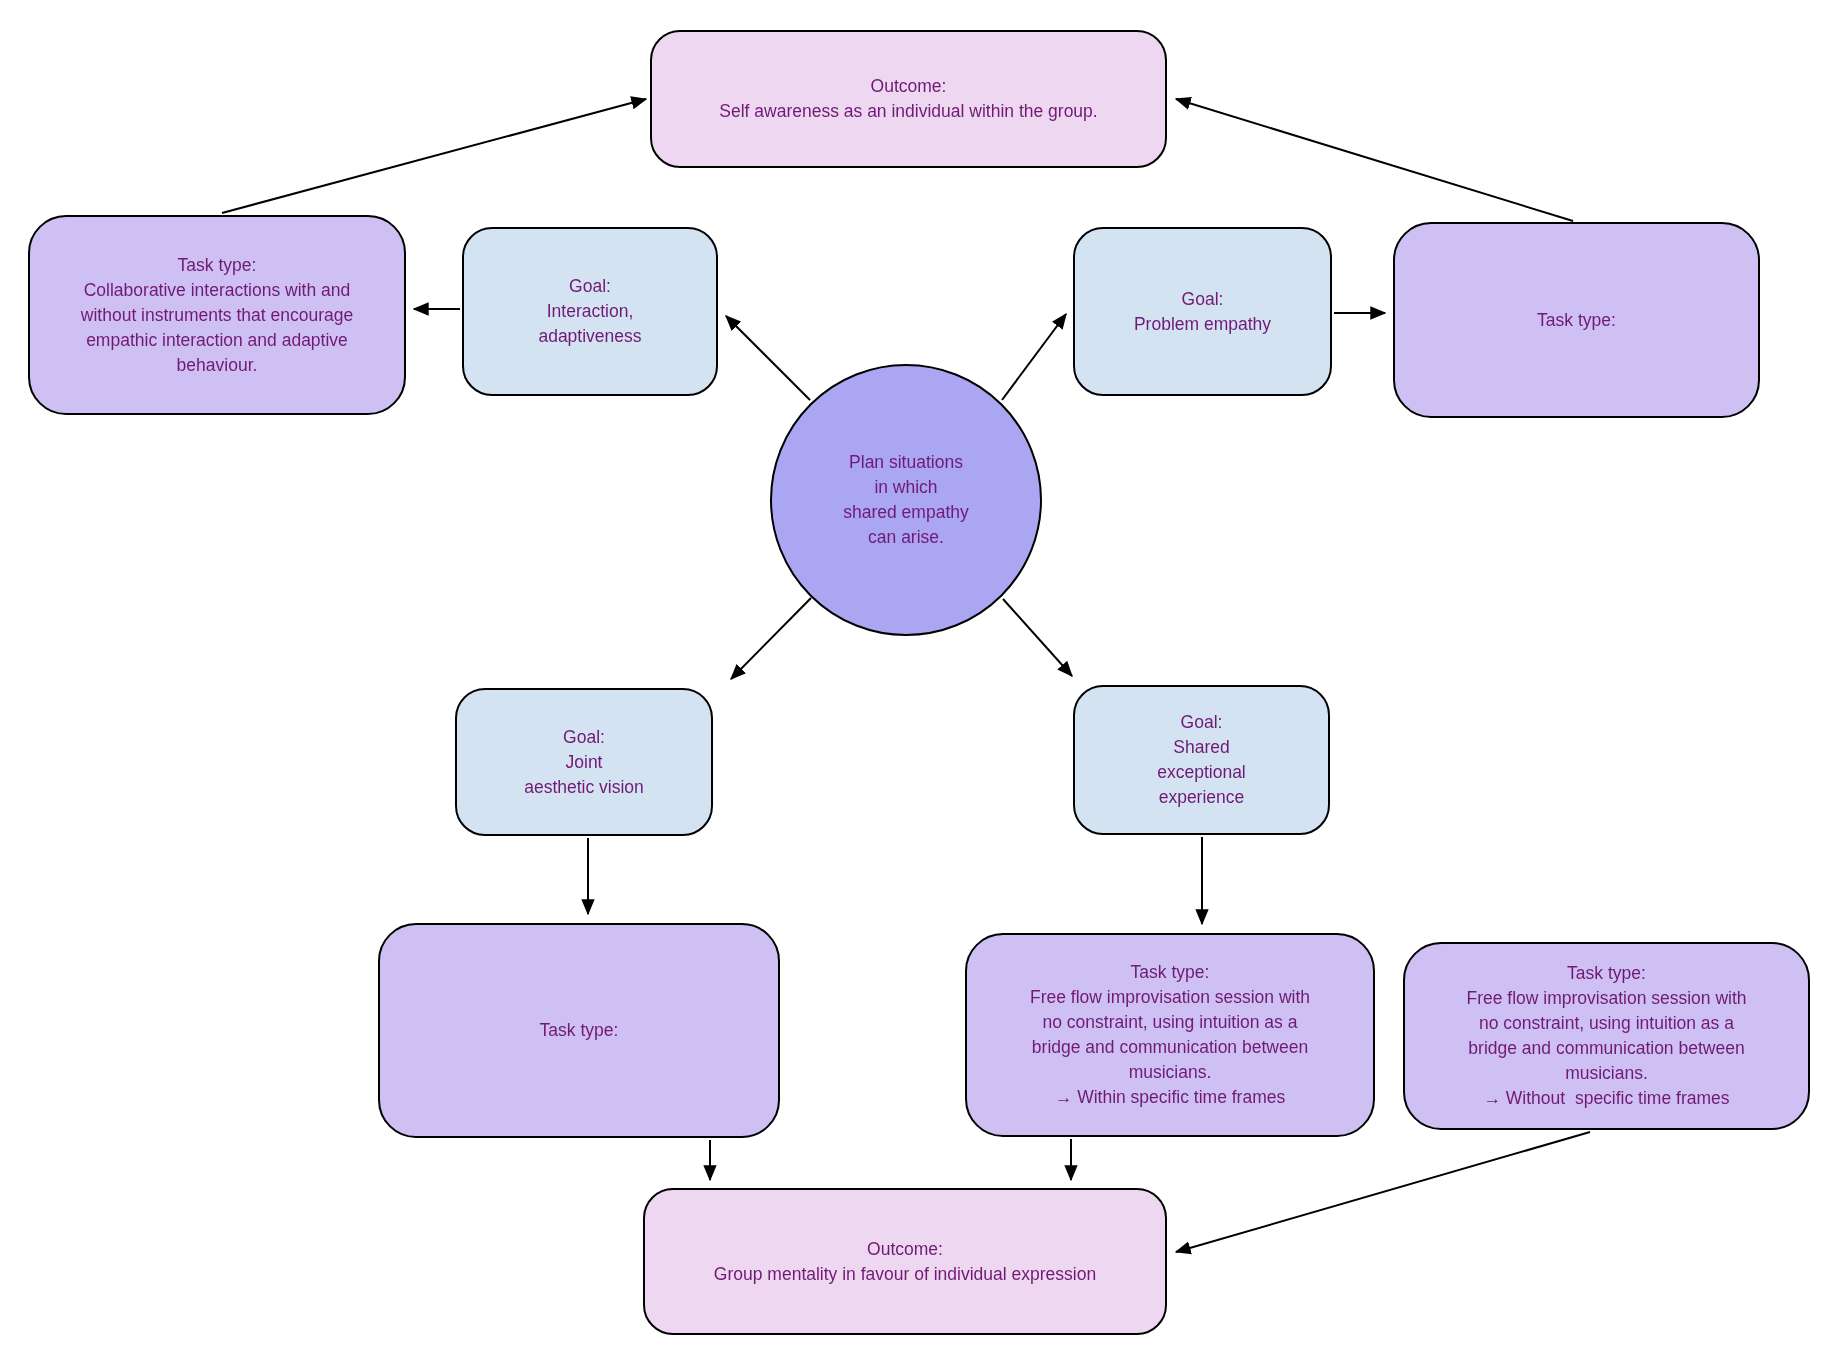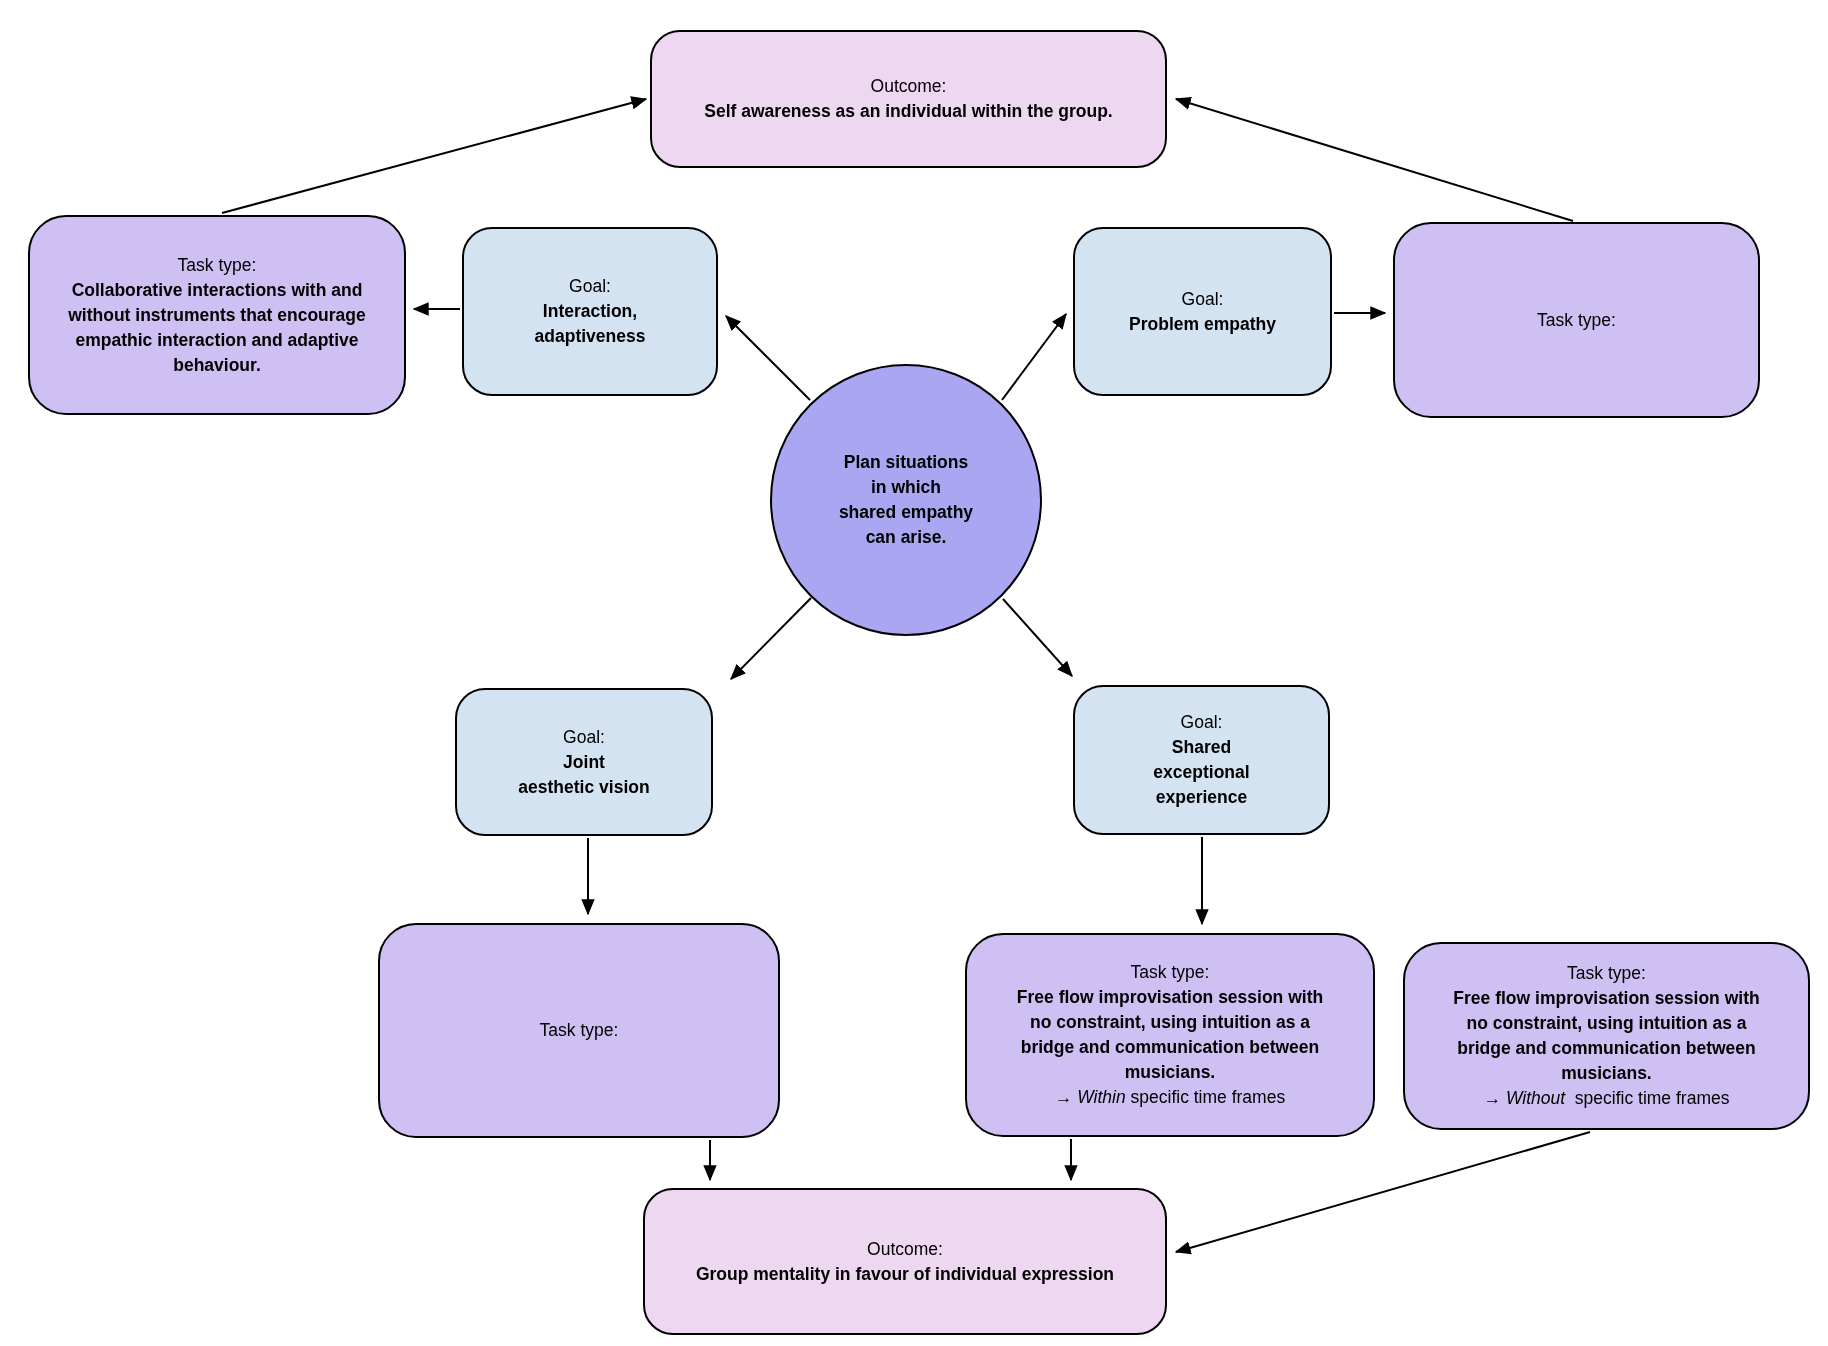--- a/index.html
+++ b/index.html
@@ -2,21 +2,21 @@
 <html><head>
 <meta charset="utf-8">
 <style>
   html, body { margin: 0; padding: 0; background: #ffffff; }
   .canvas {
     position: relative;
     width: 1828px;
     height: 1346px;
     background: #ffffff;
     font-family: "Liberation Sans", sans-serif;
-    color: #000000;
+    color: #701a75;
     overflow: hidden;
   }
   .connector-layer {
     position: absolute;
     left: 0; top: 0;
     width: 1828px; height: 1346px;
     z-index: 1;
   }
   .node {
     position: absolute;
@@ -25,23 +25,23 @@
     display: flex;
     flex-direction: column;
     justify-content: center;
     align-items: center;
     text-align: center;
     z-index: 2;
     font-size: 17.5px;
     line-height: 25px;
   }
   .node-title { white-space: pre-line; }
-  .node-body  { white-space: pre-line; font-weight: bold; }
+  .node-body  { white-space: pre-line; }
   .arrow-line { white-space: pre; }
-  .em { font-style: italic; }
+  .em { }
 
   .outcome { background: #eed7f0; border-radius: 30px; }
   .task    { background: #cfc0f3; border-radius: 38px; }
   .goal    { background: #d3e3f2; border-radius: 30px; }
   .circle  { background: #aaa6f2; border-radius: 50%; justify-content: center; }
 
   #n-outcome-top    { left: 650px;  top: 30px;   width: 517px; height: 138px; }
   #n-task-left      { left: 28px;   top: 215px;  width: 378px; height: 200px; }
   #n-goal-interaction{ left: 462px; top: 227px;  width: 256px; height: 169px; }
   #n-circle         { left: 770px;  top: 364px;  width: 272px; height: 272px; }

